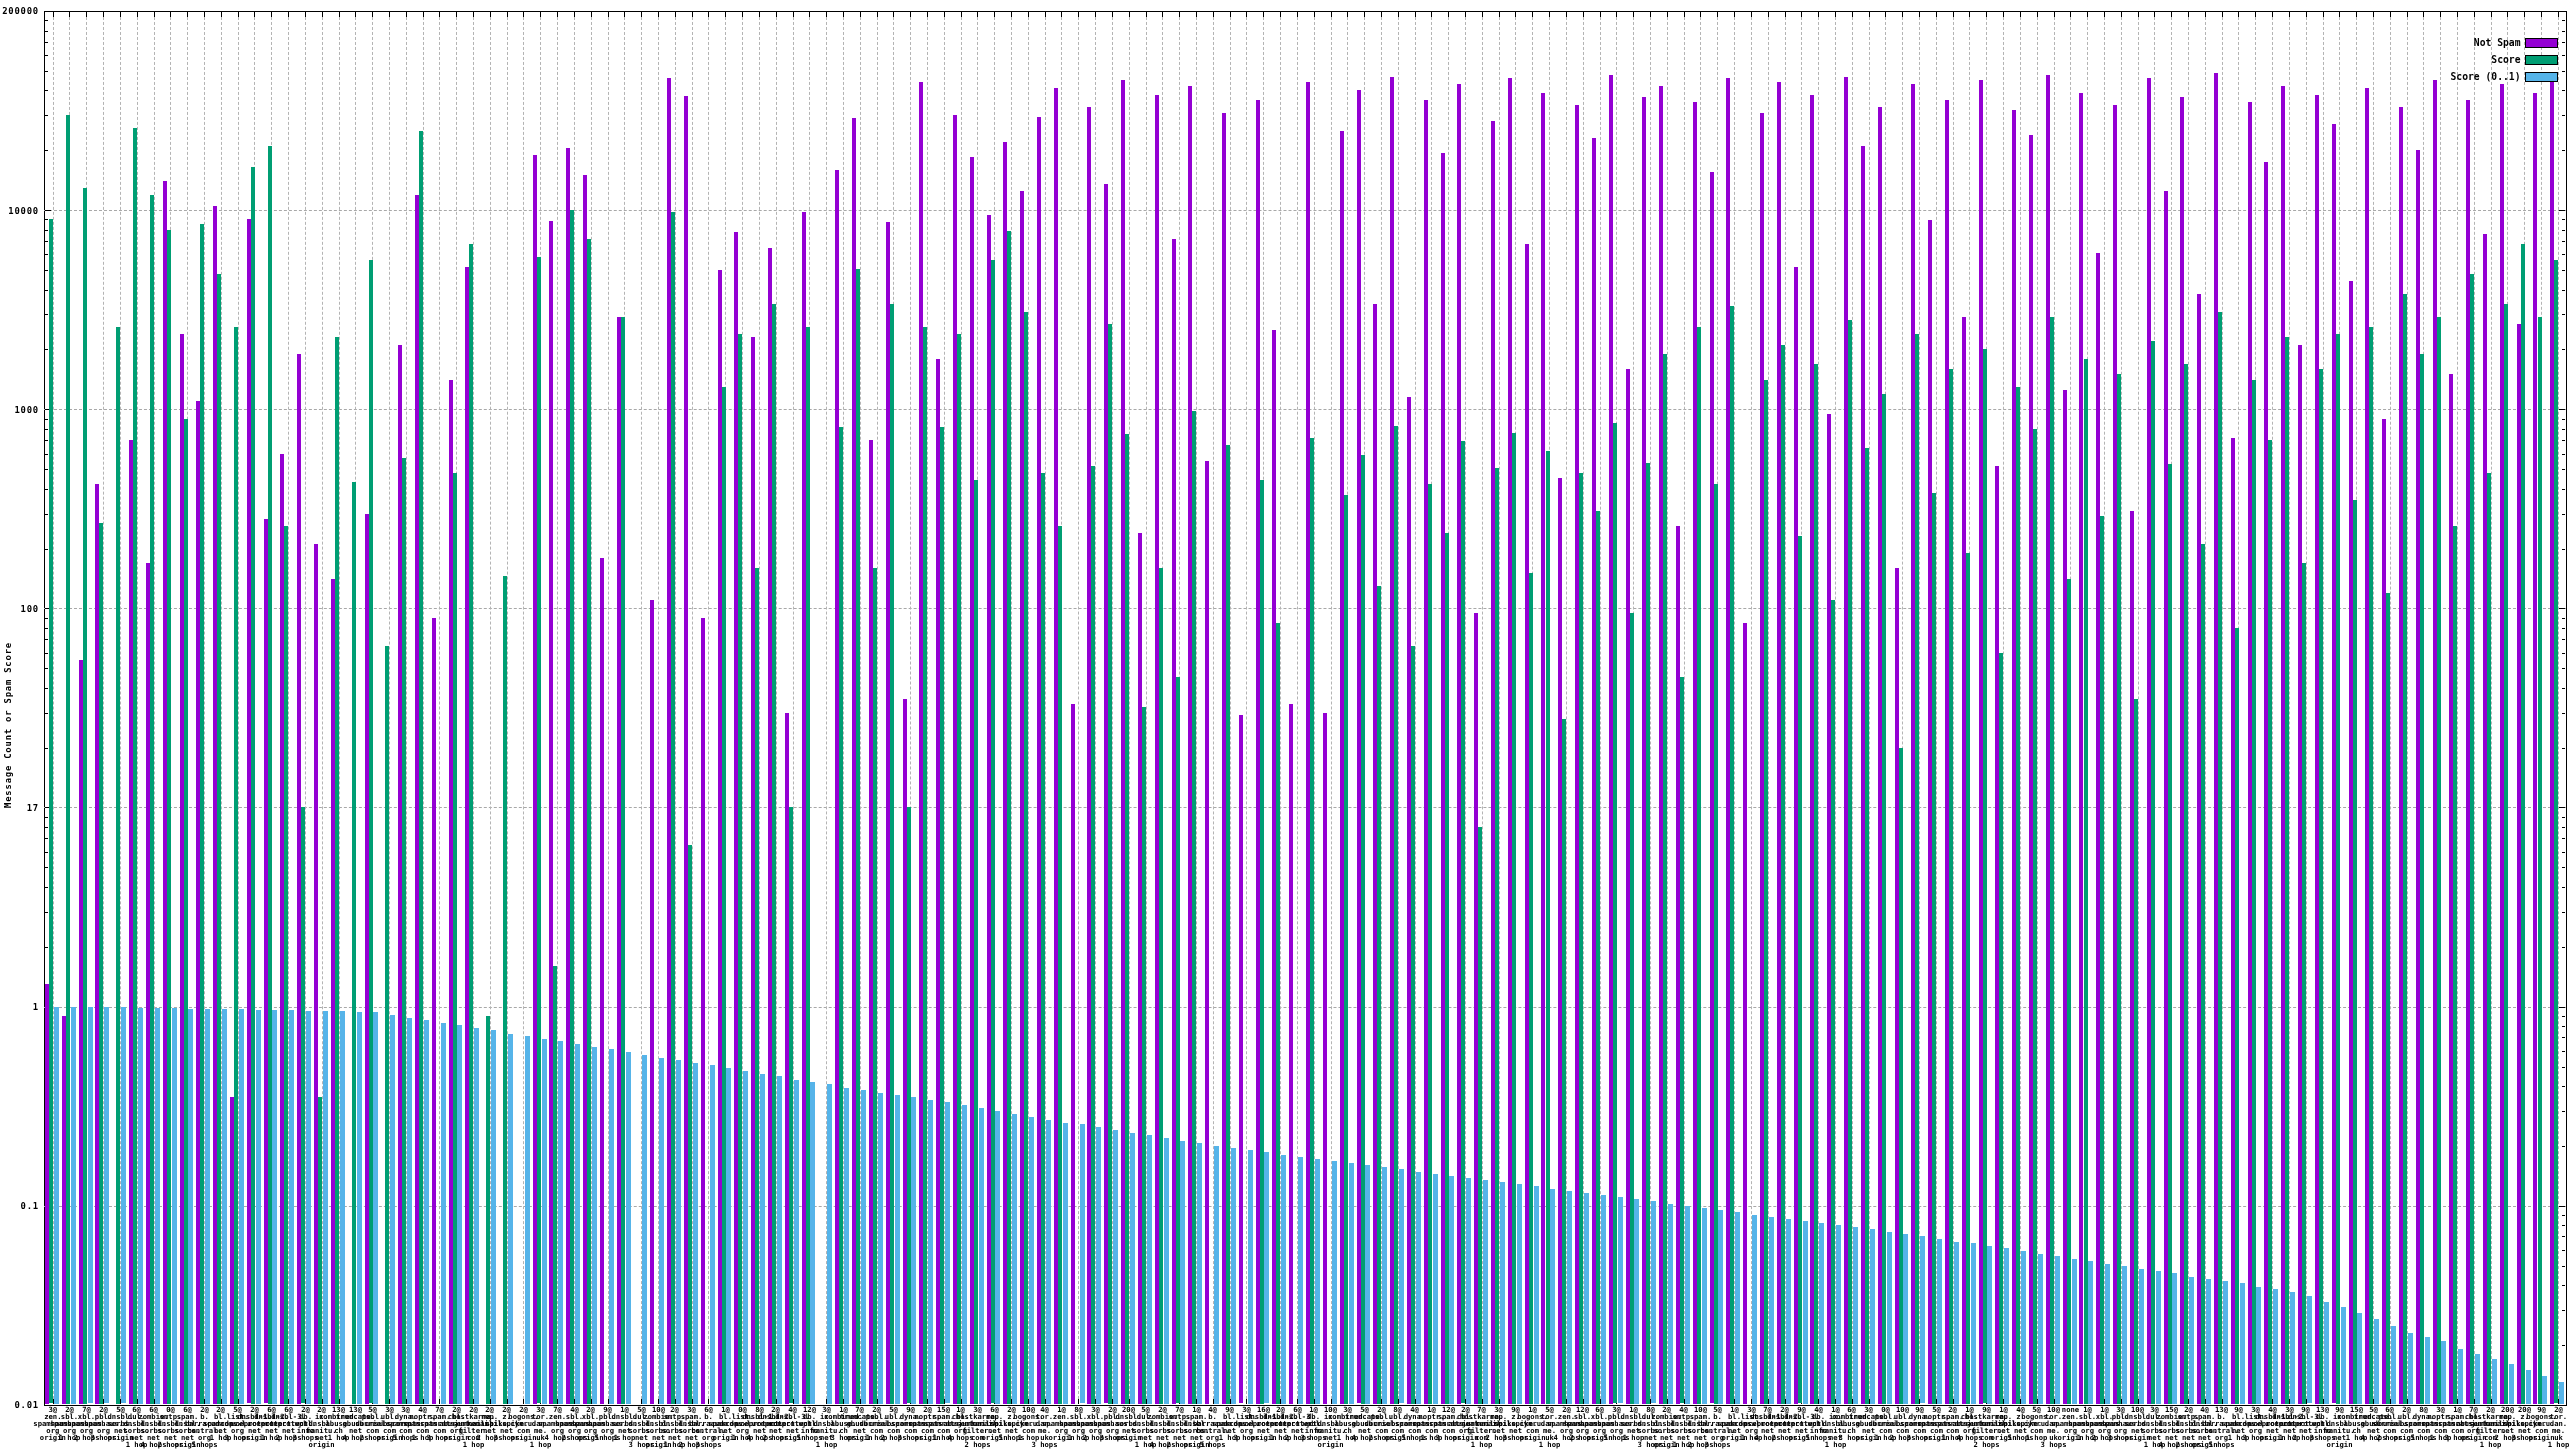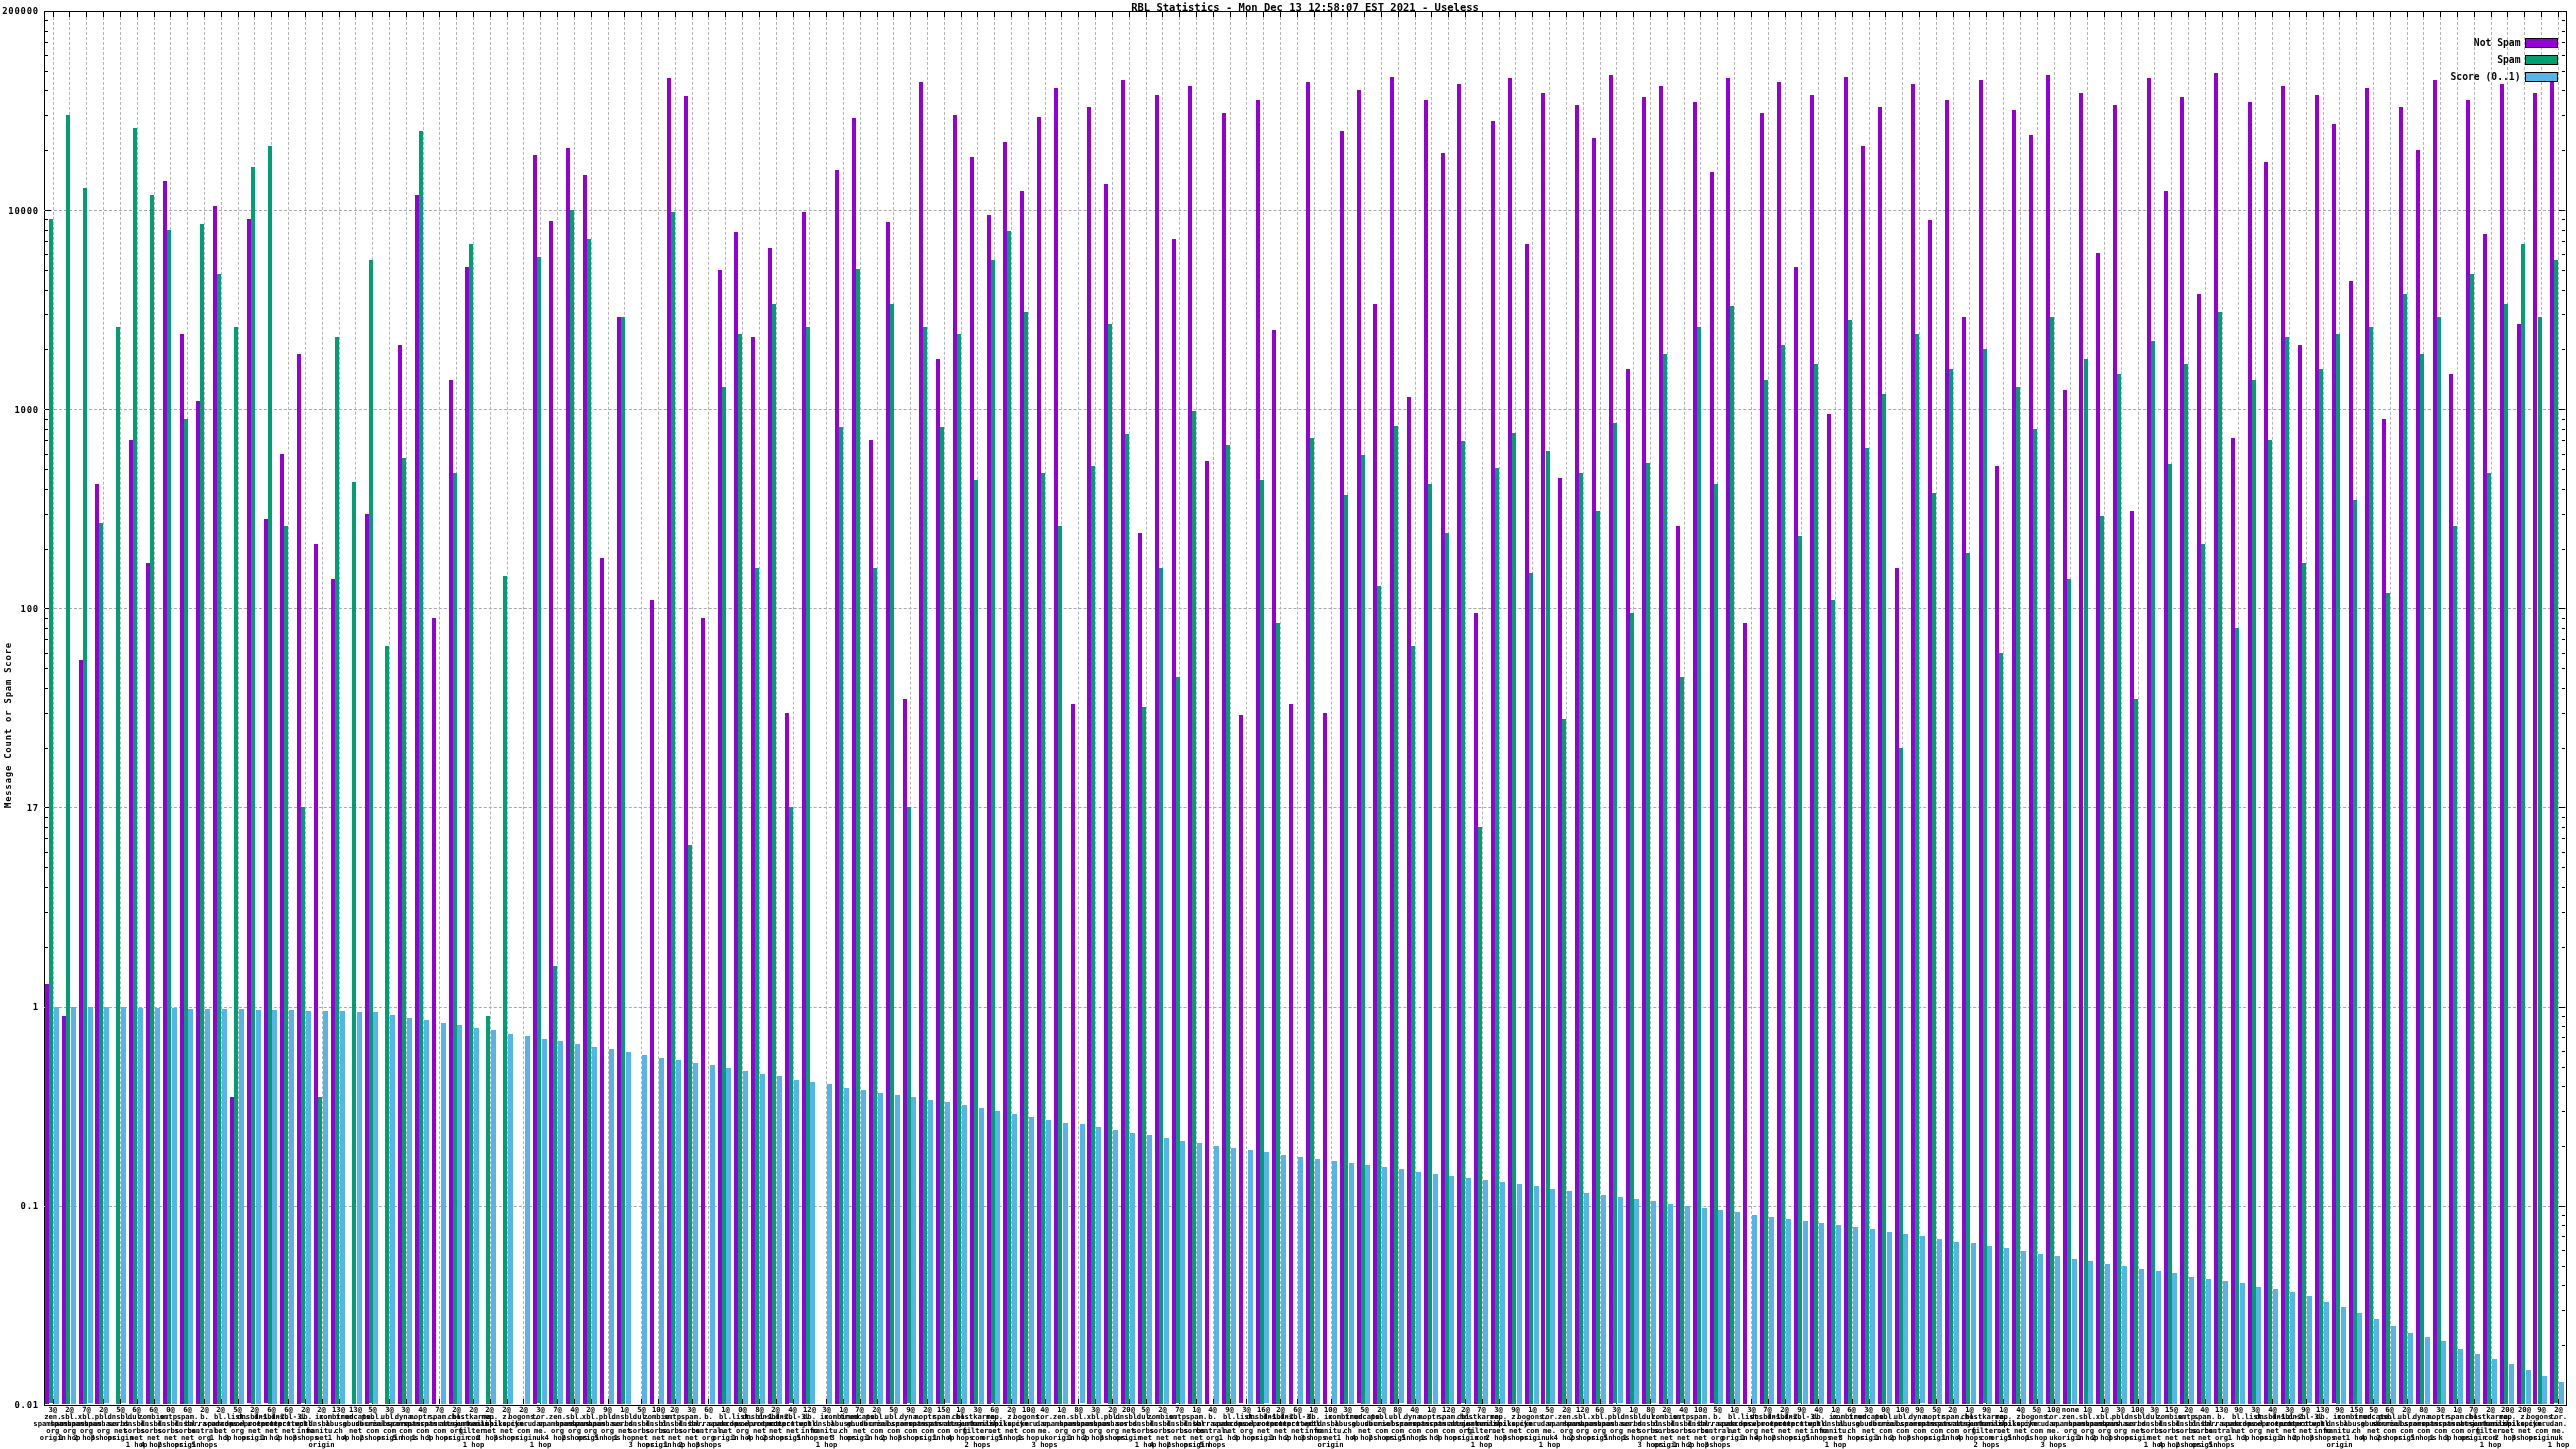--- a/index.html
+++ b/index.html
@@ -21,21 +21,20 @@
         line-height:7px;white-space:pre-line;}
   .legend{position:absolute;top:34px;right:17.7px;}
   .legend-row{display:flex;align-items:center;justify-content:flex-end;height:17px;}
   .legend-label{font-size:9.7px;font-weight:bold;margin-right:4.8px;}
   .legend-swatch{width:31px;height:8px;border:0.8px solid #000;display:inline-block;}
 </style>
 </head>
 <body>
 
 <div id="chart">
-  <div class="title">RBL Statistics - Mon Dec 13 12:58:07 EST 2021 - Useless</div>
   <div class="ylab">Message Count or Spam Score</div>
   <div class="plotbox"></div>
   <div id="plot-layers" style="position:absolute;left:0;top:0;width:2576px;height:1449px;">
       <div class="hgrid" style="left:44px;width:2522px;top:210px"></div>
       <div class="hgrid" style="left:44px;width:2522px;top:409px"></div>
       <div class="hgrid" style="left:44px;width:2522px;top:608px"></div>
       <div class="hgrid" style="left:44px;width:2522px;top:807px"></div>
       <div class="hgrid" style="left:44px;width:2522px;top:1007px"></div>
       <div class="hgrid" style="left:44px;width:2522px;top:1206px"></div>
       <div class="vgrid" style="left:53px;top:12px;height:1392px"></div>
@@ -1843,21 +1842,21 @@
 me.
 uk
 1 hop</div>
     </div>
   <div class="legend">
     <div class="legend-row">
       <span class="legend-label">Not Spam</span>
       <span class="legend-swatch" style="background: rgb(148, 0, 211);"></span>
     </div>
     <div class="legend-row">
-      <span class="legend-label">Spam</span>
+      <span class="legend-label">Score</span>
       <span class="legend-swatch" style="background: rgb(0, 158, 115);"></span>
     </div>
     <div class="legend-row">
       <span class="legend-label">Score (0..1)</span>
       <span class="legend-swatch" style="background: rgb(86, 180, 233);"></span>
     </div>
   </div>
 </div>
 
 

